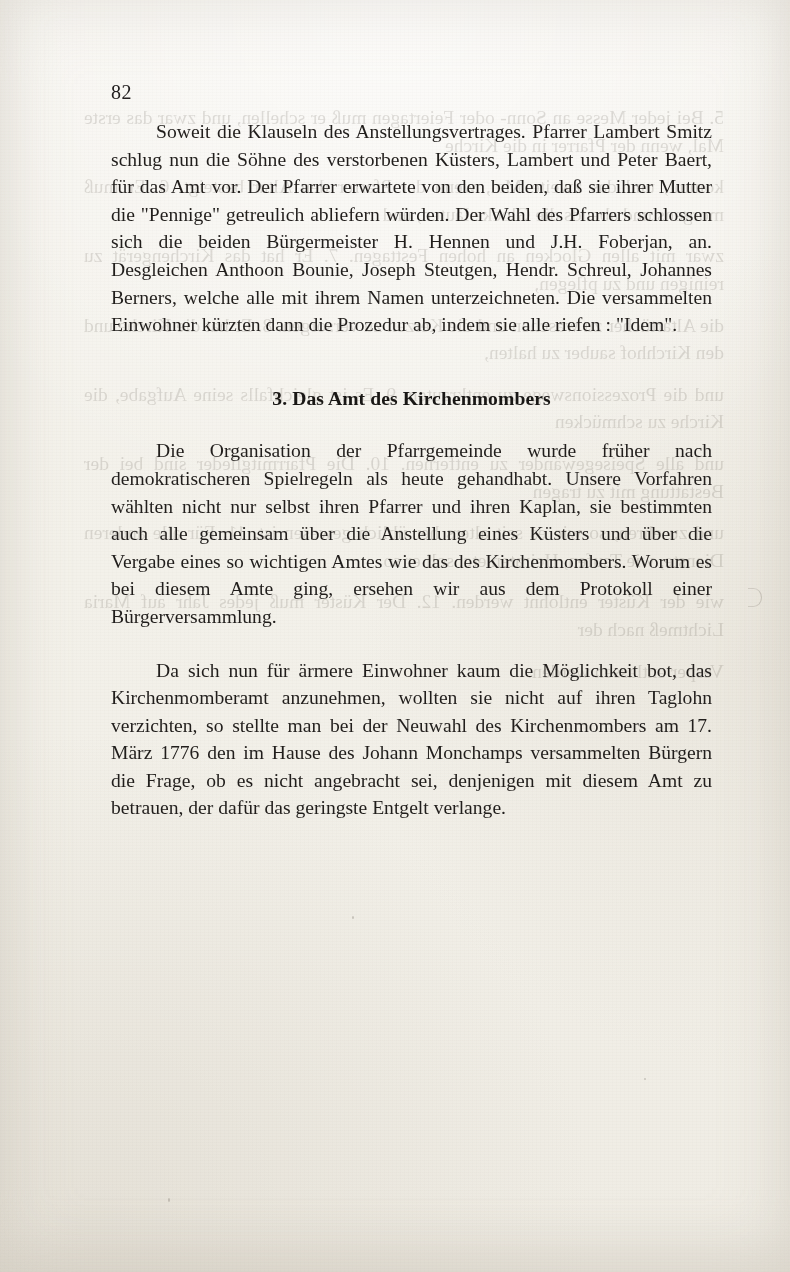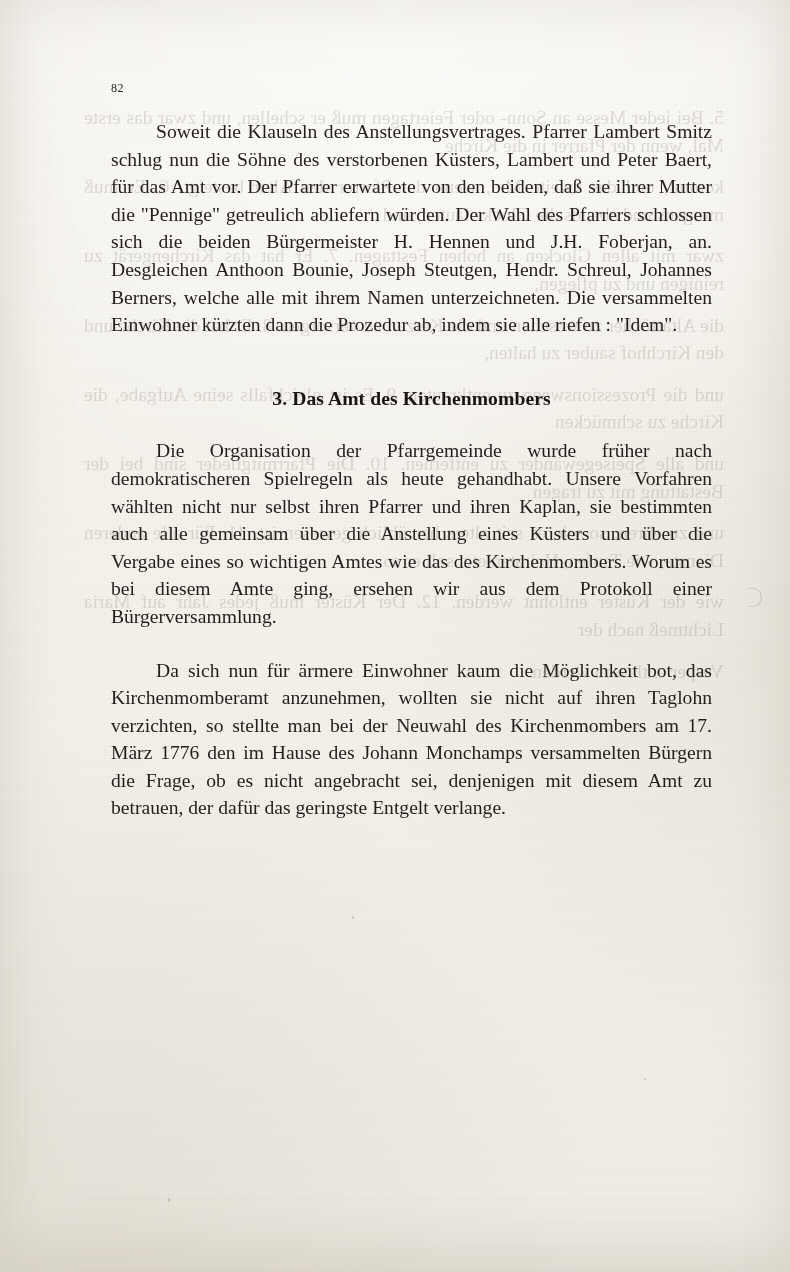--- a/index.html
+++ b/index.html
@@ -60,21 +60,21 @@
 
   .content {
     position: relative;
     z-index: 3;
   }
 
   .folio {
     position: absolute;
     left: 111px;
     top: 82px;
-    font-size: 12px;
+    font-size: 20px;
     line-height: 1;
     letter-spacing: 0.4px;
     color: #232020;
   }
 
   .textblock {
     position: absolute;
     left: 111px;
     top: 118px;
     width: 601px;

